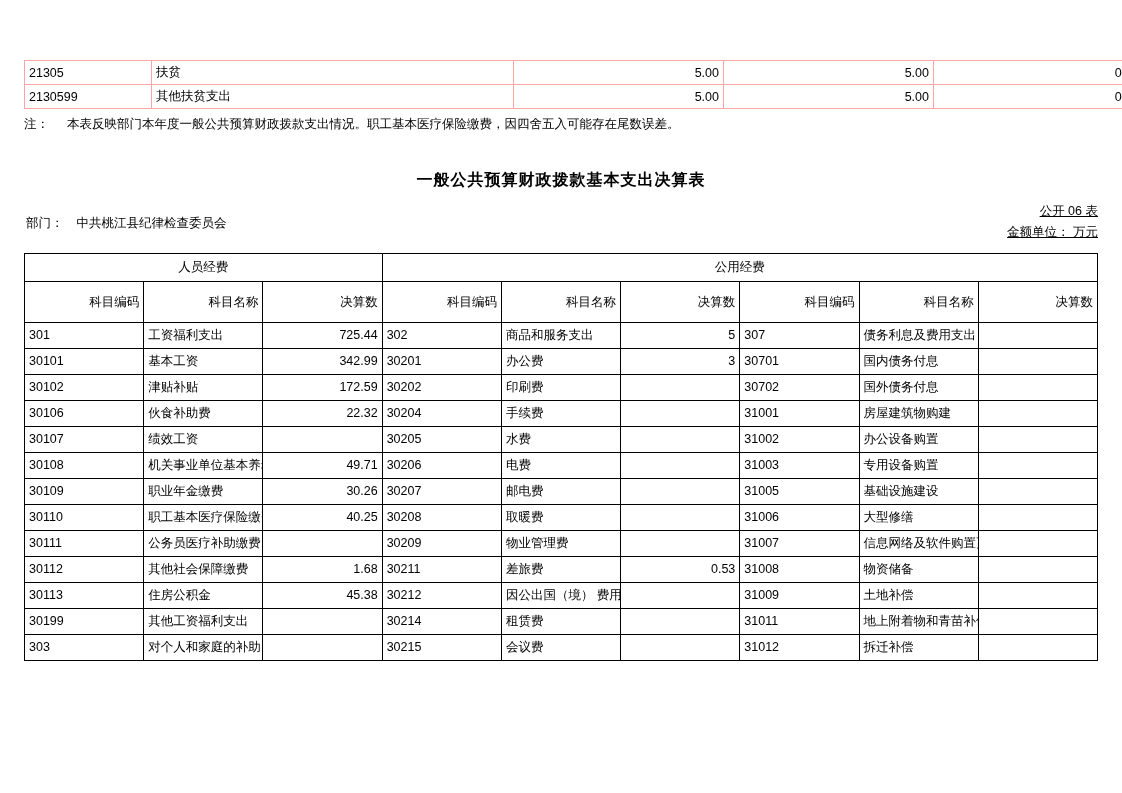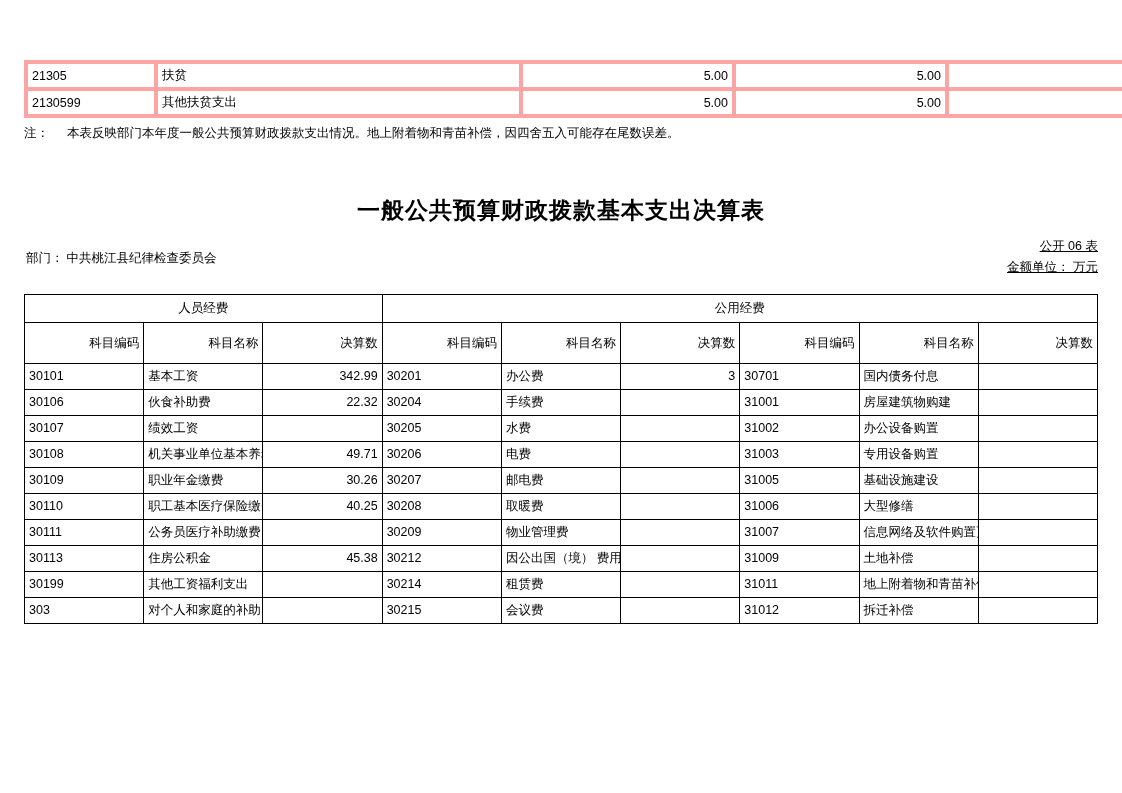--- a/index.html
+++ b/index.html
@@ -25,21 +25,21 @@
 
   
   .top-table {
     margin-top: 60px;
     border-collapse: collapse;
     width: 1074px;
     table-layout: fixed;
     font-size: 12.5px;
   }
   .top-table td {
-    border: 4px solid #fca5a5;
+    border: 1px solid #fca5a5;
     height: 21px;
     padding: 1px 4px;
     vertical-align: middle;
     white-space: nowrap;
     overflow: hidden;
   }
   .num { text-align: right; }
   .code-col { width: 118px; }
   .name-col { width: 353px; }
   .v1-col { width: 201px; }
@@ -50,57 +50,57 @@
     margin-top: 6px;
     font-size: 12.5px;
     line-height: 1.5;
     white-space: nowrap;
   }
   .note .note-label { margin-right: 18px; }
 
   
   .doc-title {
     text-align: center;
-    font-size: 23px;
+    font-size: 16px;
     font-weight: bold;
-    margin-top: 52px;
+    margin-top: 36px;
     letter-spacing: 1px;
     font-family: "DejaVu Sans", "Liberation Sans", sans-serif;
   }
 
   .meta-row {
     position: relative;
     margin-top: 16px;
     height: 34px;
     font-size: 12.5px;
   }
   .meta-left {
     position: absolute;
     left: 2px;
     top: 8px;
     white-space: nowrap;
   }
-  .meta-left .dept-label { margin-right: 3px; }
+  .meta-left .dept-label { margin-right: 13px; }
   .meta-right {
     position: absolute;
     right: 0;
     top: -6px;
     text-align: right;
     line-height: 1.7;
     font-size: 12.5px;
     text-decoration: underline;
   }
 
   
   .main-table {
     border-collapse: collapse;
     width: 1074px;
     table-layout: fixed;
     font-size: 12.5px;
-    margin-top: 18px;
+    margin-top: 12px;
   }
   .main-table td, .main-table th {
     border: 1px solid #000;
     height: 23px;
     padding: 1px 4px;
     vertical-align: middle;
     font-weight: normal;
     white-space: nowrap;
     overflow: hidden;
   }
@@ -143,21 +143,21 @@
         <td class="code-col">2130599</td>
         <td class="name-col">其他扶贫支出</td>
         <td class="v1-col num">5.00</td>
         <td class="v2-col num">5.00</td>
         <td class="v3-col num">0.00</td>
       </tr>
     </tbody>
   </table>
 
   <div class="note">
-    <span class="note-label">注：</span><span>本表反映部门本年度一般公共预算财政拨款支出情况。地上附着物和青苗补偿，因四舍五入可能存在尾数误差。</span>
+    <span class="note-label">注：</span><span>本表反映部门本年度一般公共预算财政拨款支出情况。职工基本医疗保险缴费，因四舍五入可能存在尾数误差。</span>
   </div>
 
   <div class="doc-title">一般公共预算财政拨款基本支出决算表</div>
 
   <div class="meta-row">
     <div class="meta-left">
       <span class="dept-label">部门：</span><span>中共桃江县纪律检查委员会</span>
     </div>
     <div class="meta-right">
       <div>公开 06 表</div>
@@ -178,31 +178,53 @@
         <td class="col-head c-code2">科目编码</td>
         <td class="col-head c-name2">科目名称</td>
         <td class="col-head c-val2">决算数</td>
         <td class="col-head c-code3">科目编码</td>
         <td class="col-head c-name3">科目名称</td>
         <td class="col-head c-val3">决算数</td>
       </tr>
     </thead>
     <tbody id="main-body">
         <tr>
+          <td class="c-code bold">301</td>
+          <td class="c-name bold">工资福利支出</td>
+          <td class="c-val num bold">725.44</td>
+          <td class="c-code2 bold">302</td>
+          <td class="c-name2 bold">商品和服务支出</td>
+          <td class="c-val2 num bold">5</td>
+          <td class="c-code3 bold">307</td>
+          <td class="c-name3 bold">债务利息及费用支出</td>
+          <td class="c-val3 num bold"></td>
+        </tr>
+        <tr>
           <td class="c-code">30101</td>
           <td class="c-name">基本工资</td>
           <td class="c-val num">342.99</td>
           <td class="c-code2">30201</td>
           <td class="c-name2">办公费</td>
           <td class="c-val2 num">3</td>
           <td class="c-code3">30701</td>
           <td class="c-name3">国内债务付息</td>
           <td class="c-val3 num"></td>
         </tr>
         <tr>
+          <td class="c-code">30102</td>
+          <td class="c-name">津贴补贴</td>
+          <td class="c-val num">172.59</td>
+          <td class="c-code2">30202</td>
+          <td class="c-name2">印刷费</td>
+          <td class="c-val2 num"></td>
+          <td class="c-code3">30702</td>
+          <td class="c-name3">国外债务付息</td>
+          <td class="c-val3 num"></td>
+        </tr>
+        <tr>
           <td class="c-code">30106</td>
           <td class="c-name">伙食补助费</td>
           <td class="c-val num">22.32</td>
           <td class="c-code2">30204</td>
           <td class="c-name2">手续费</td>
           <td class="c-val2 num"></td>
           <td class="c-code3">31001</td>
           <td class="c-name3">房屋建筑物购建</td>
           <td class="c-val3 num"></td>
         </tr>
@@ -255,20 +277,31 @@
           <td class="c-name">公务员医疗补助缴费</td>
           <td class="c-val num"></td>
           <td class="c-code2">30209</td>
           <td class="c-name2">物业管理费</td>
           <td class="c-val2 num"></td>
           <td class="c-code3">31007</td>
           <td class="c-name3">信息网络及软件购置更新</td>
           <td class="c-val3 num"></td>
         </tr>
         <tr>
+          <td class="c-code">30112</td>
+          <td class="c-name">其他社会保障缴费</td>
+          <td class="c-val num">1.68</td>
+          <td class="c-code2">30211</td>
+          <td class="c-name2">差旅费</td>
+          <td class="c-val2 num">0.53</td>
+          <td class="c-code3">31008</td>
+          <td class="c-name3">物资储备</td>
+          <td class="c-val3 num"></td>
+        </tr>
+        <tr>
           <td class="c-code">30113</td>
           <td class="c-name">住房公积金</td>
           <td class="c-val num">45.38</td>
           <td class="c-code2">30212</td>
           <td class="c-name2">因公出国（境）  费用</td>
           <td class="c-val2 num"></td>
           <td class="c-code3">31009</td>
           <td class="c-name3">土地补偿</td>
           <td class="c-val3 num"></td>
         </tr>

